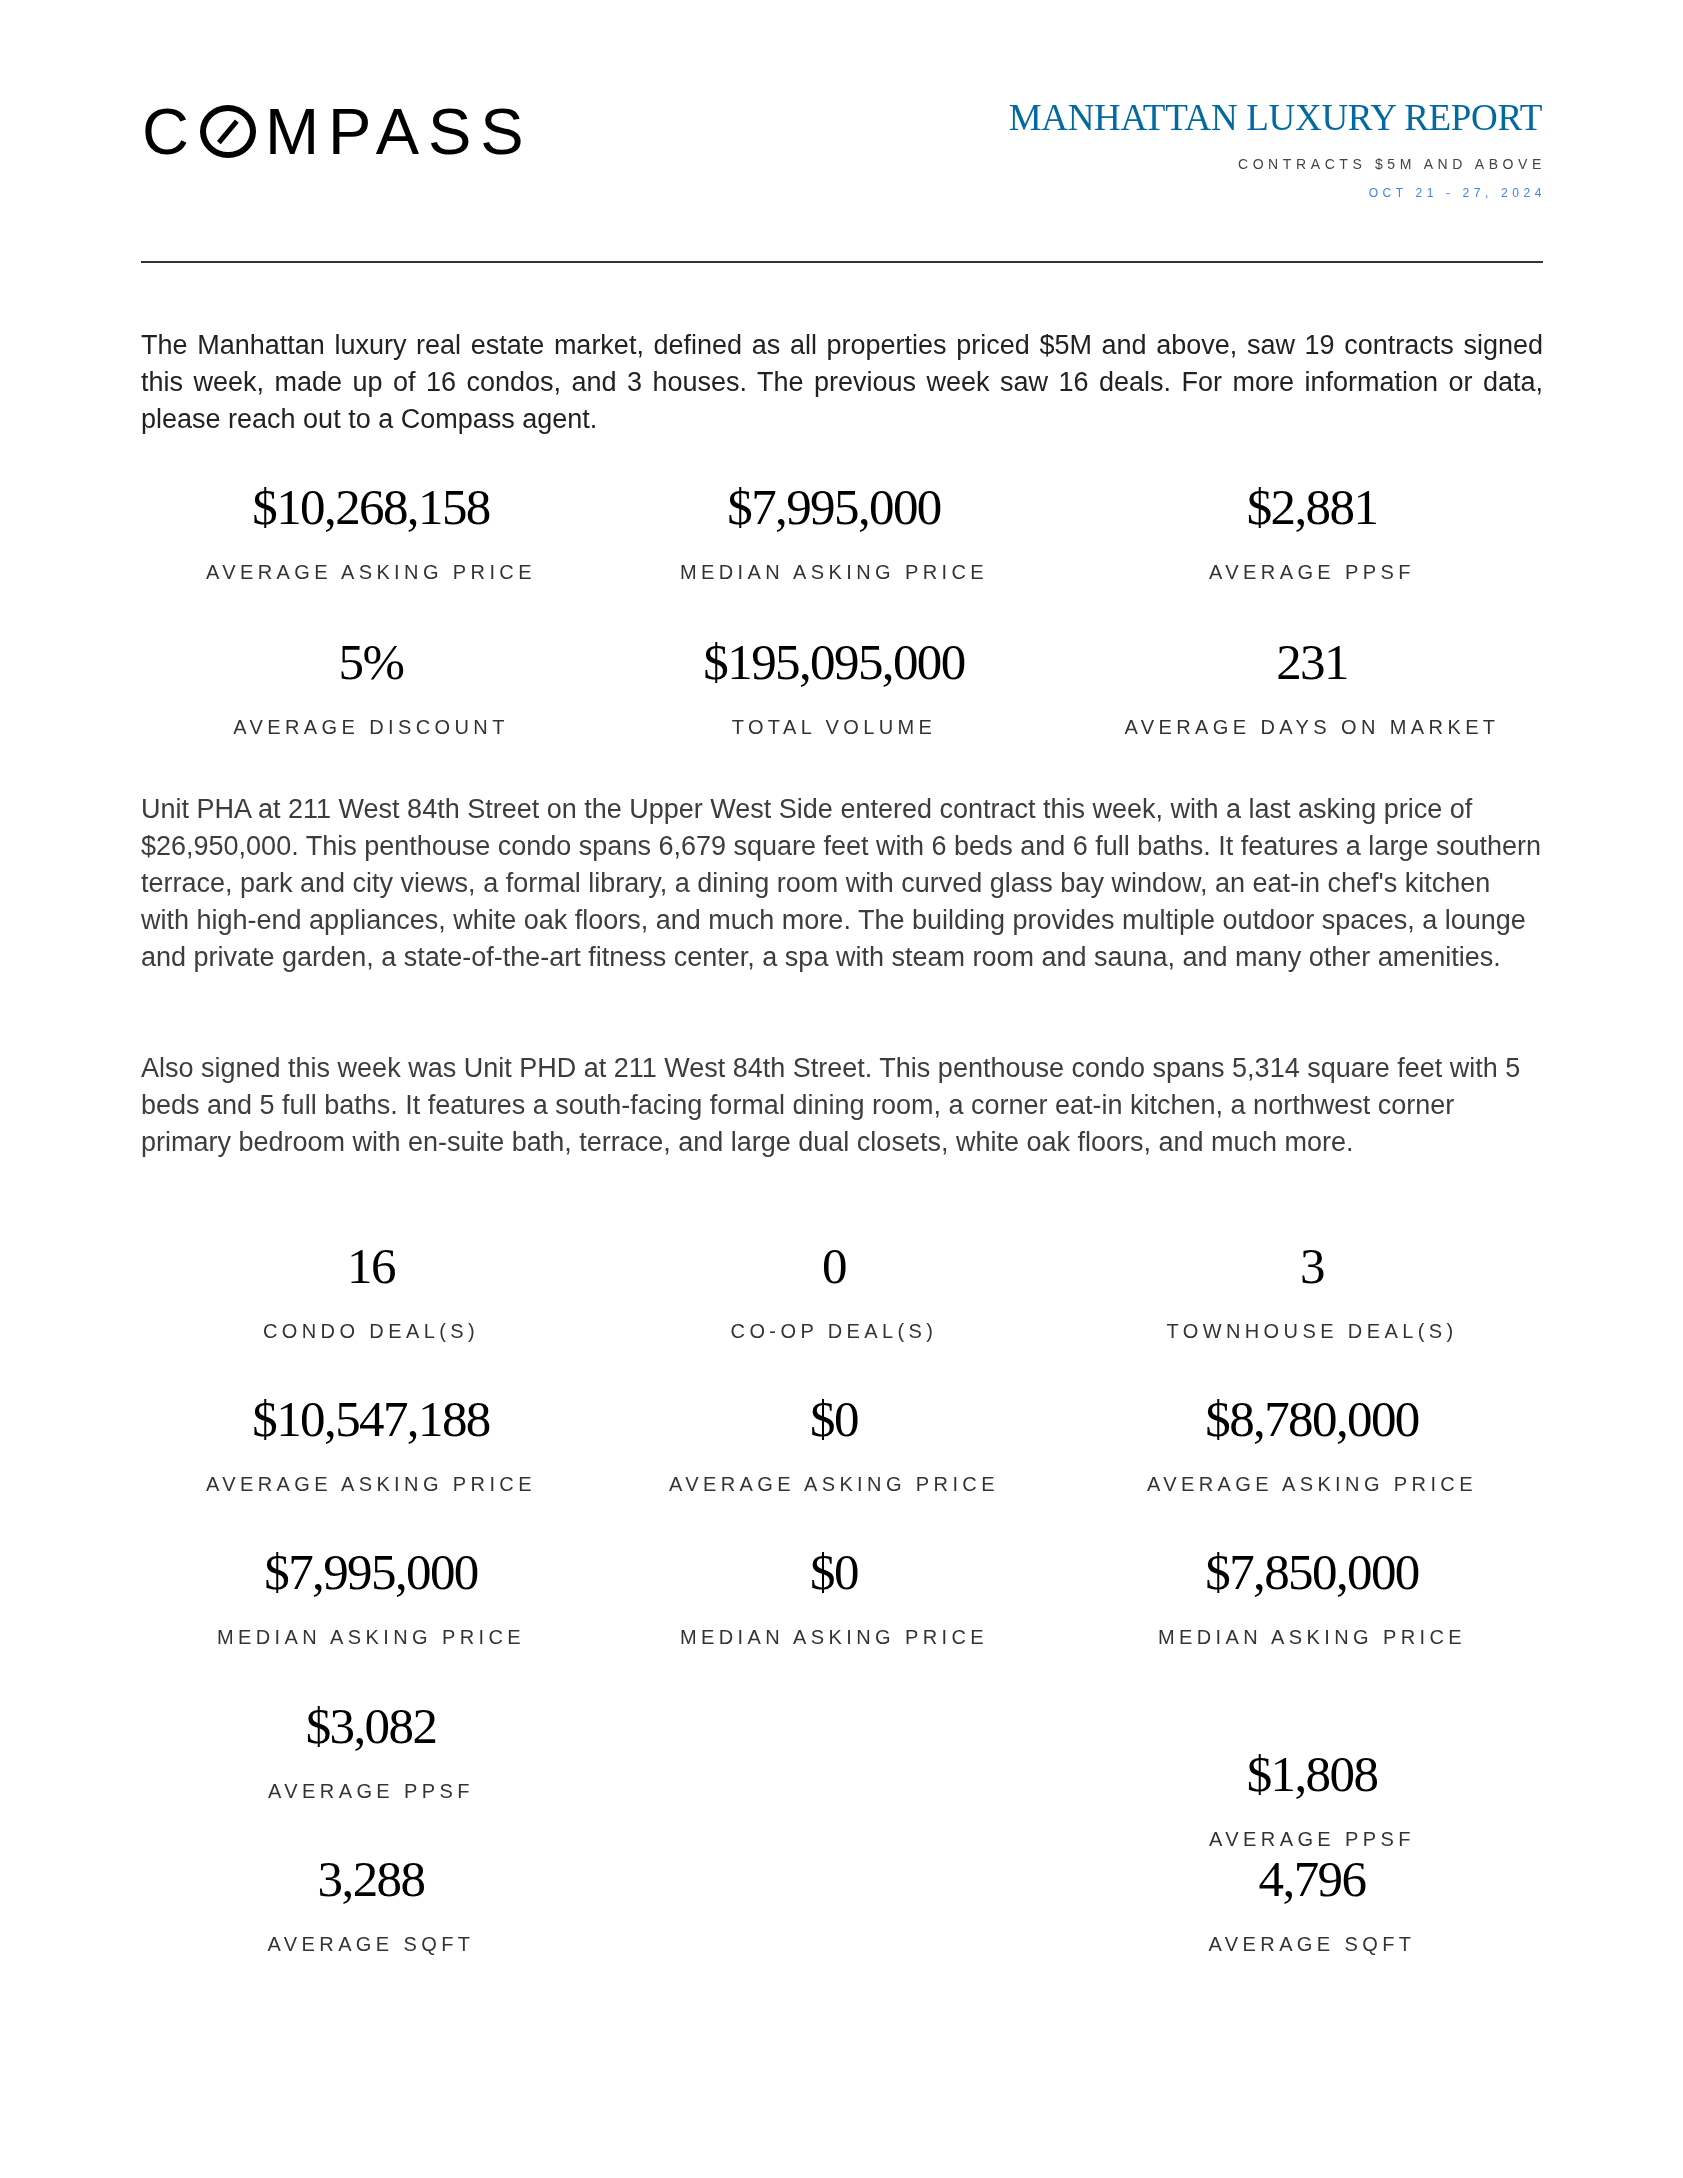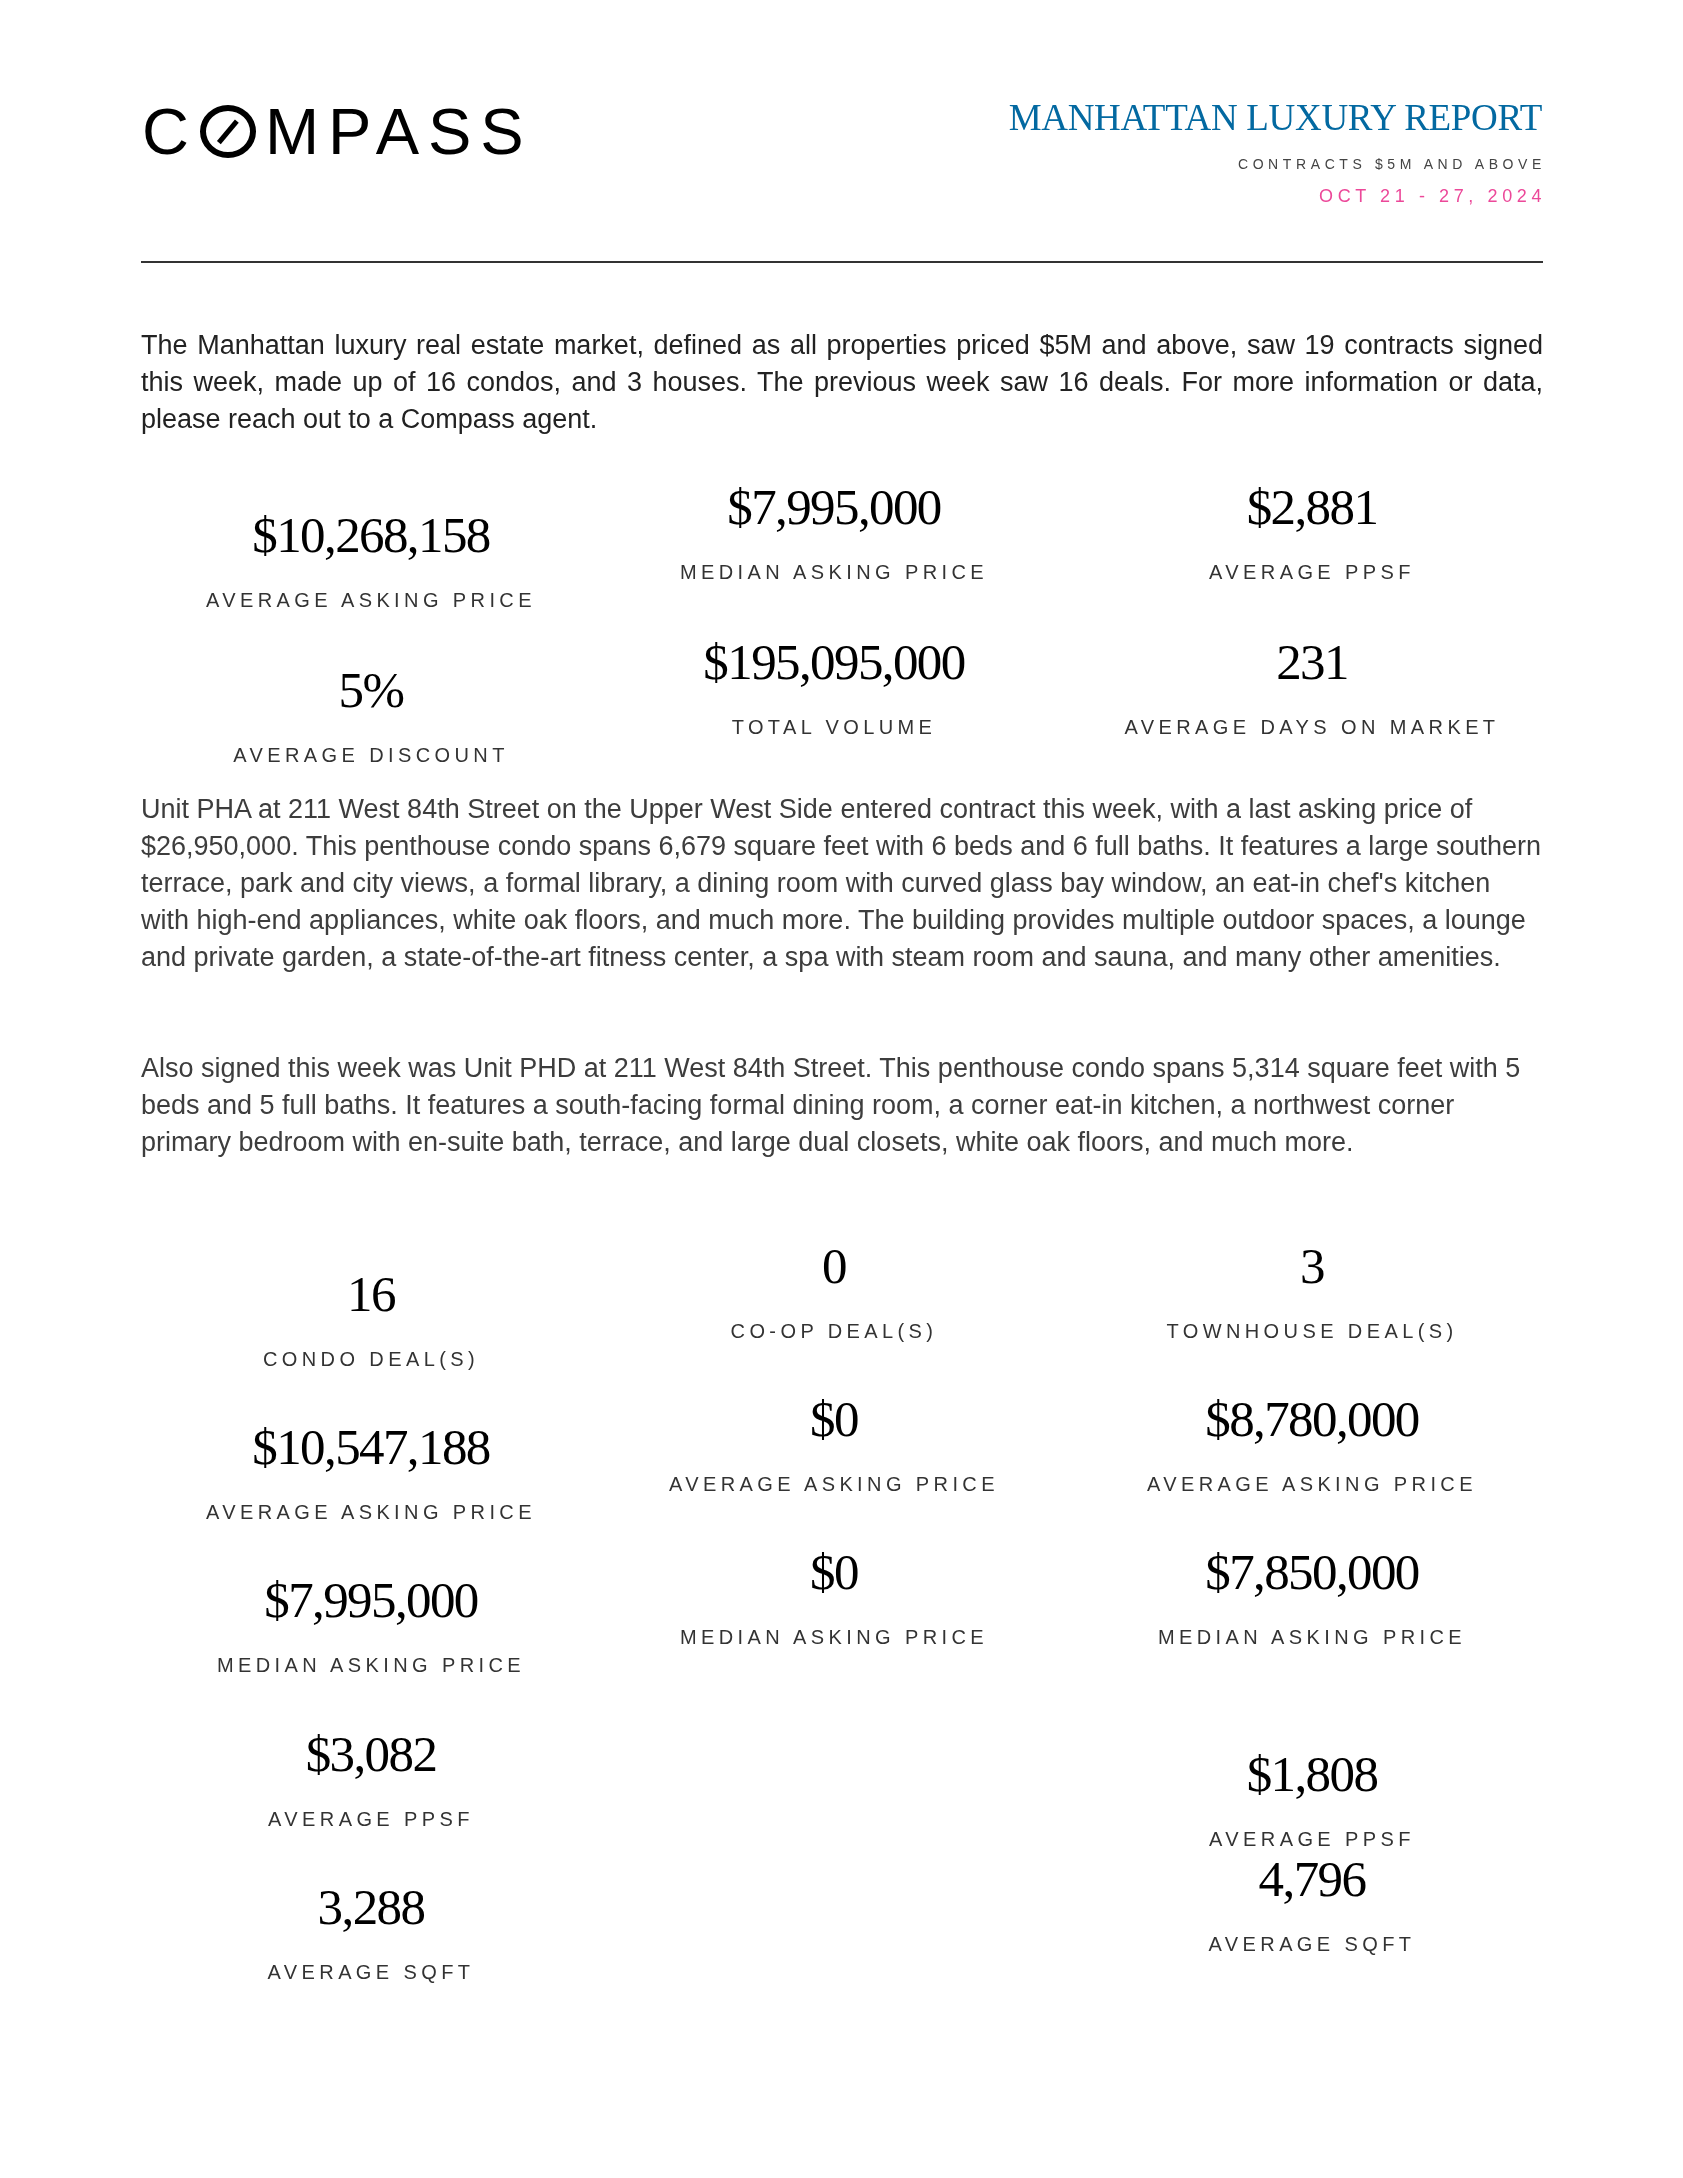--- a/index.html
+++ b/index.html
@@ -8,37 +8,37 @@
 
     
     .logo { position: absolute; left: 142px; top: 102px; height: 59px; display: flex; align-items: center; }
     .logo-text { font-family: "Liberation Sans", sans-serif; font-size: 65px; letter-spacing: 9px; color: #000; line-height: 1; display: flex; align-items: center; }
     .logo-o { position: relative; display: inline-block; width: 56px; height: 53px; border: 6.4px solid #000; border-radius: 50%; margin: 0 9px 0 2px; }
     .logo-o::after { content: ""; position: absolute; left: 50%; top: 50%; width: 5.4px; height: 28px; background: #000; transform: translate(-50%, -50%) rotate(40deg); }
 
     .report-head { position: absolute; right: 141px; top: 99px; text-align: right; }
     .report-title { font-family: "Liberation Serif", "DejaVu Serif", serif; font-size: 37px; color: #0369a1; letter-spacing: -0.3px; line-height: 1; }
     .report-sub { font-family: "Liberation Sans", sans-serif; font-size: 14px; letter-spacing: 4.6px; color: #444; margin-top: 21px; line-height: 1; margin-right: -4px; }
-    .report-date { font-family: "Liberation Sans", sans-serif; font-size: 18px; letter-spacing: 4.6px; color: #ec4899; margin-top: 16px; line-height: 1; margin-right: -4px; }
+    .report-date { font-family: "Liberation Sans", sans-serif; font-size: 12px; letter-spacing: 4.6px; color: #3b82f6; margin-top: 16px; line-height: 1; margin-right: -4px; }
 
     .rule { position: absolute; left: 141px; top: 261px; width: 1402px; height: 2px; background: #333; }
 
     
     .para { position: absolute; left: 141px; width: 1402px; font-family: "Liberation Sans", sans-serif; font-size: 27px; line-height: 37px; }
     .intro { top: 327px; color: #222; text-align: justify; text-align-last: left; }
     .feature { color: #3d3d3d; }
     .feature-1 { top: 791px; }
     .feature-2 { top: 1050px; }
 
     
     .stat { position: absolute; width: 416px; text-align: center; }
     .stat-value { font-family: "Liberation Serif", "DejaVu Serif", serif; font-size: 51px; color: #000; line-height: 1; letter-spacing: -1.6px; }
     .stat-label { font-family: "Liberation Sans", sans-serif; font-size: 20px; color: #333; letter-spacing: 4.4px; margin-top: 29px; line-height: 1; text-transform: uppercase; }
 
-    .col-1 { left: 163px; margin-top: 28px; }
+    .col-1 { left: 163px; }
     .col-2 { left: 626px; }
     .col-3 { left: 1104px; }
   </style>
 </head>
 <body>
 
 <div class="logo" aria-label="COMPASS">
   <span class="logo-text">
     <span>C</span>
     <span class="logo-o"></span>

